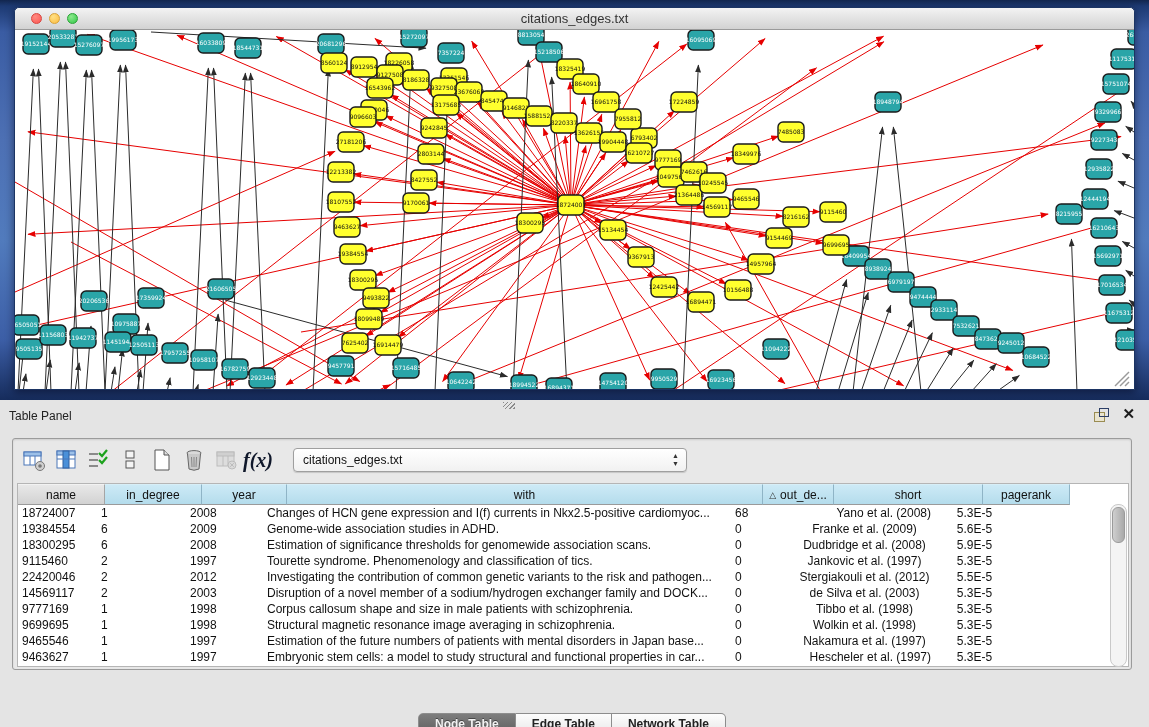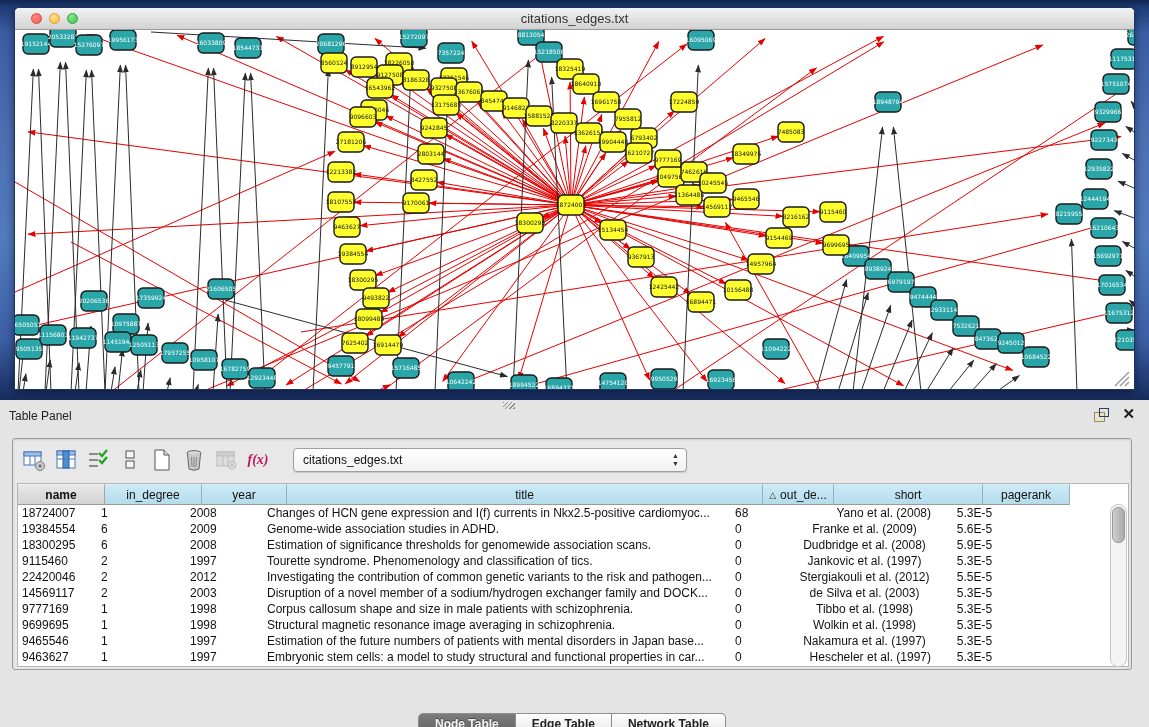--- a/index.html
+++ b/index.html
@@ -32,21 +32,21 @@
   #float-icon .sq1{position:absolute;left:1px;top:4px;width:9px;height:8px;border:1px solid #9a8c52;background:#e9e4cf;}
   #float-icon .sq2{position:absolute;left:6px;top:0;width:8px;height:7px;border:1px solid #2c3e66;}
   #close-icon{position:absolute;right:14px;top:6px;font-size:15px;font-weight:bold;color:#1b1b1b;line-height:16px;}
   #splitgrip{position:absolute;left:503px;top:2px;width:12px;height:7px;
      background:repeating-linear-gradient(135deg,#8a8a8a 0 1px,transparent 1px 3px);}
 
   #inset{position:absolute;left:12px;top:38px;width:1118px;height:230px;
      border:1px solid #9b9b9b;border-radius:3px;background:#e8e8e8;box-shadow:inset 0 1px 2px rgba(0,0,0,.12);}
   #toolbar{position:absolute;left:0;top:0;right:0;height:42px;display:flex;align-items:center;padding-left:8px;}
   .tbicon{width:26px;height:26px;margin-right:6px;display:flex;align-items:center;justify-content:center;}
-  .fx{font-family:"Liberation Serif",serif;font-style:italic;font-weight:bold;font-size:14px;color:#be185d;}
+  .fx{font-family:"Liberation Serif",serif;font-style:italic;font-weight:bold;font-size:20px;color:#0f172a;}
   #netselect{margin-left:16px;width:392px;height:22px;border:1px solid #9f9f9f;border-radius:4px;
      background:linear-gradient(#ffffff,#f1f1f1);display:flex;align-items:center;position:relative;
      box-shadow:0 1px 1px rgba(0,0,0,.15);}
   #netselect .val{font-size:12px;color:#111;padding-left:9px;}
   #netselect .steppers{position:absolute;right:7px;top:3px;font-size:7px;line-height:8px;color:#333;text-align:center;}
 
   #tablewrap{position:absolute;left:4px;top:44px;width:1110px;height:182px;background:#fff;border:1px solid #b5b5b5;}
   #thead{position:absolute;left:0;top:0;height:21px;display:flex;}
   .hcell{box-sizing:border-box;height:21px;border-right:1px solid #8fb4c6;border-bottom:1px solid #9a9a9a;border-top:1px solid #d7eef7;
      background:linear-gradient(#cdeaf6,#b4dcec);font-size:12px;color:#111;display:flex;align-items:center;justify-content:center;}
@@ -813,31 +813,31 @@
           <span class="fx">f(x)</span>
         </div>
         <div id="netselect">
           <span class="val">citations_edges.txt</span>
           <span class="steppers">▲<br>▼</span>
         </div>
       </div>
 
       <div id="tablewrap">
         <div id="thead">
-            <div class="hcell gray" style="width: 87px; font-weight: bold;">
+            <div class="hcell gray" style="width: 87px;">
               <span>name</span>
             </div>
             <div class="hcell" style="width: 97px;">
               <span>in_degree</span>
             </div>
             <div class="hcell" style="width: 85px;">
               <span>year</span>
             </div>
             <div class="hcell" style="width: 476px;">
-              <span>title</span>
+              <span>with</span>
             </div>
             <div class="hcell" style="width: 71px;">
               <span class="sorttri">△</span>
               <span>out_de...</span>
             </div>
             <div class="hcell" style="width: 149px;">
               <span>short</span>
             </div>
             <div class="hcell" style="width: 87px;">
               <span>pagerank</span>

